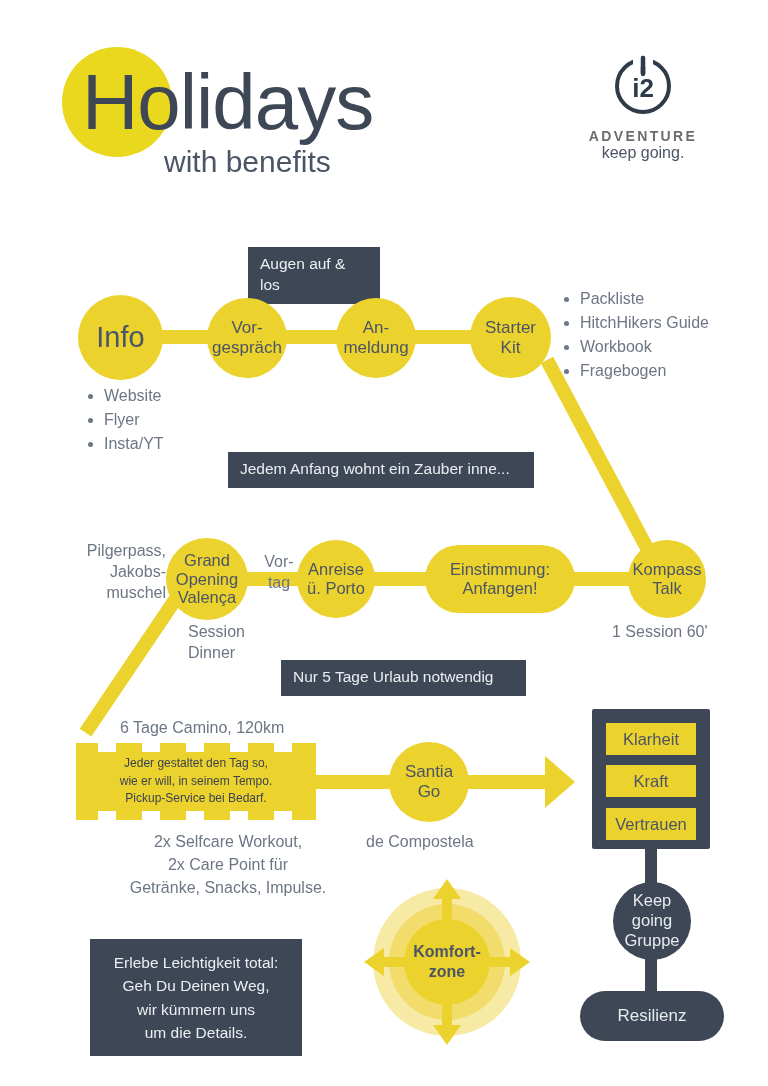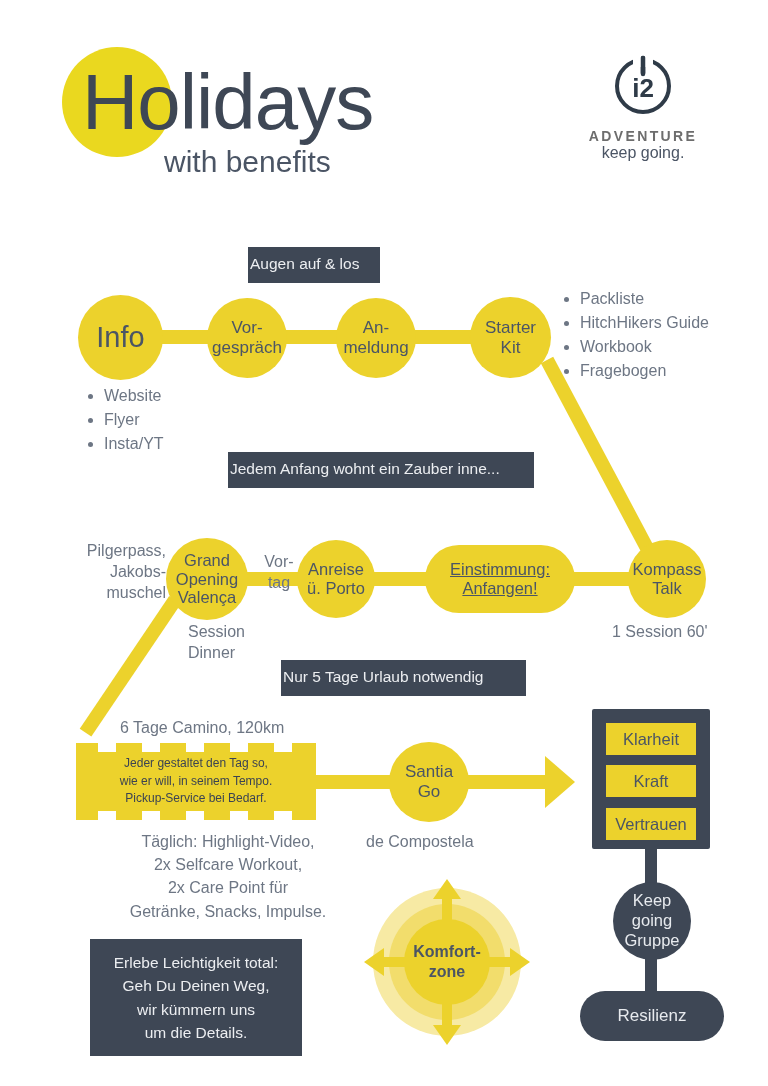--- a/index.html
+++ b/index.html
@@ -32,33 +32,33 @@
   .brand-name{
     margin-top:8px;font-size:14px;letter-spacing:2.4px;
     font-weight:700;color:#6d6d6d;
   }
   .brand-tag{margin-top:0;font-size:16px;color:#4b5565;}
 
   
   .chip{
     background:#3e4755;color:#eceef1;
     font-size:15.5px;line-height:1.35;
-    padding:7px 12px 8px 2px;
+    padding:7px 12px 8px 12px;
     box-sizing:border-box;
   }
   .chip.multi{text-align:center;padding:12px 14px;line-height:1.5;}
 
   
   .node{
     background:#ecd22c;color:#4b5565;
     display:flex;align-items:center;justify-content:center;
     text-align:center;border-radius:50%;
     line-height:1.15;
   }
-  .node.pill{border-radius:60px;text-decoration:underline;}
+  .node.pill{border-radius:60px;}
   .connector{background:#ecd22c;}
   .lbl{color:#6d7684;font-size:16px;line-height:1.3;}
   .lbl.center{text-align:center;}
   .lbl.right{text-align:right;}
   .bullets{margin:0;padding-left:18px;list-style:disc;}
   .bullets li{font-size:16px;line-height:1.5;color:#6d7684;}
 
   
   .ticket{
     background:#ecd22c;color:#3b4352;
@@ -236,21 +236,20 @@
     <div class="notch" style="left:154px;top:0;"></div>
     <div class="notch" style="left:198px;top:0;"></div>
     <div class="notch" style="left:22px;top:68px;"></div>
     <div class="notch" style="left:66px;top:68px;"></div>
     <div class="notch" style="left:110px;top:68px;"></div>
     <div class="notch" style="left:154px;top:68px;"></div>
     <div class="notch" style="left:198px;top:68px;"></div>
   </div>
 
   <div class="abs lbl center" style="left:88px;top:830px;width:280px;line-height:1.45;">
-    <div>Täglich: Highlight-Video,</div>
     <div>2x Selfcare Workout,</div>
     <div>2x Care Point für</div>
     <div>Getränke, Snacks, Impulse.</div>
   </div>
 
   <div class="abs connector" style="left:314px;top:775px;width:80px;height:14px;"></div>
 
   <div class="abs node" style="left:389px;top:742px;width:80px;height:80px;font-size:17px;">
     <div>
       <div>Santia</div>

